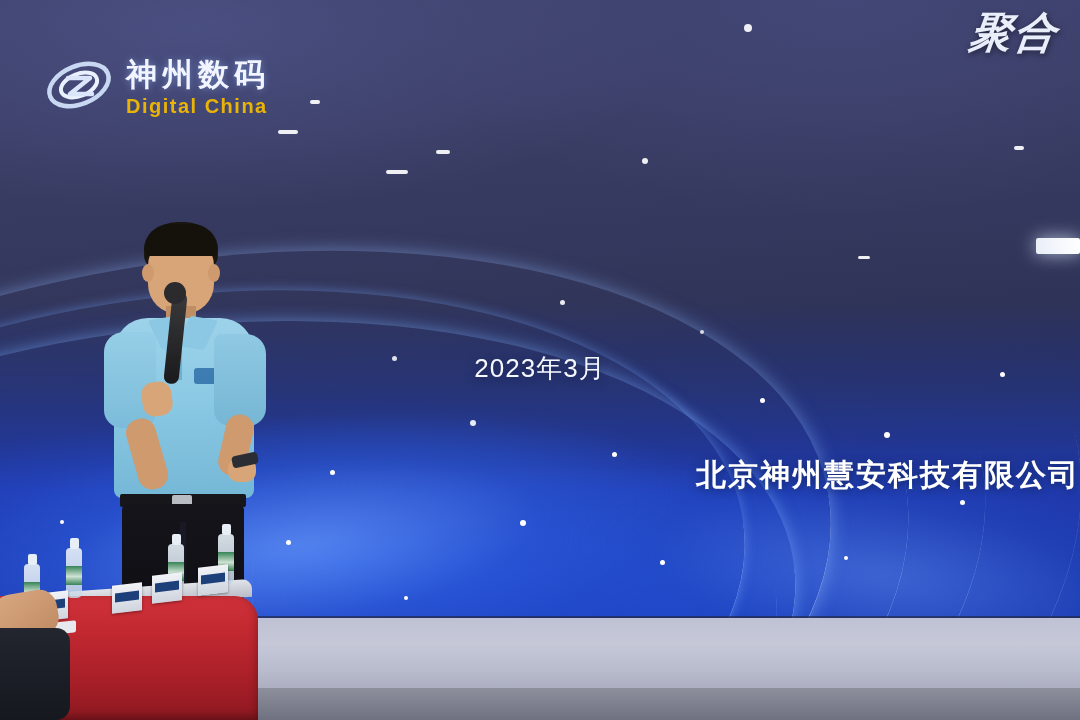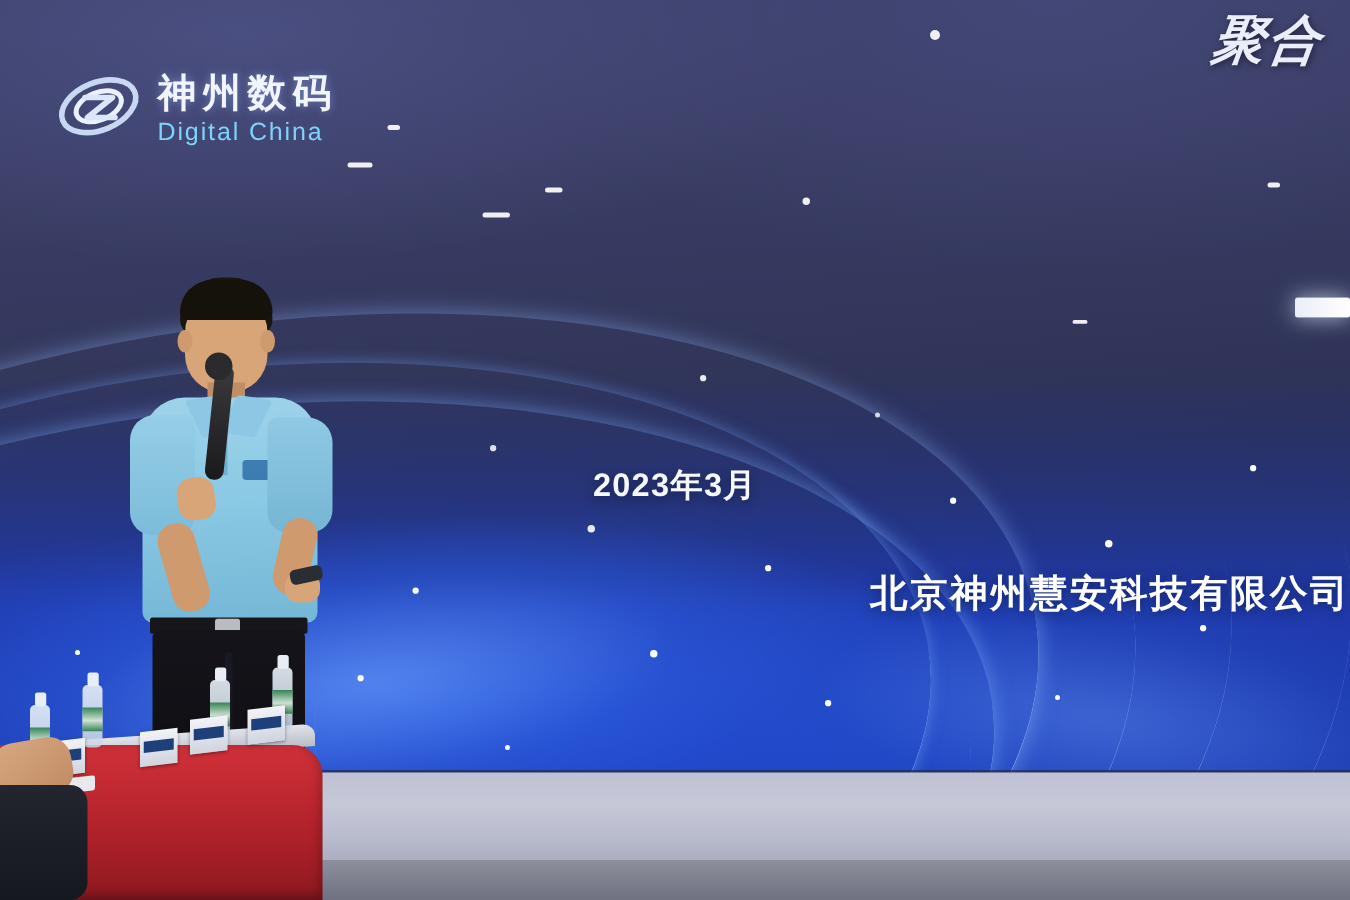--- a/index.html
+++ b/index.html
@@ -59,42 +59,42 @@
     position:absolute;right:0;top:238px;width:44px;height:16px;border-radius:2px;
     background:linear-gradient(90deg,#e9eef8,#ffffff);
     box-shadow:0 0 18px rgba(220,235,255,.75);
   }
 
   
   .brand{position:absolute;left:44px;top:22px;display:flex;align-items:flex-end;gap:12px;margin-top:32px;}
   .brand-mark{width:70px;height:62px;}
   .brand-words{display:flex;flex-direction:column;line-height:1;}
   .brand-cn{font-size:31px;letter-spacing:5px;color:#f2f5ff;font-weight:700;text-shadow:0 0 7px rgba(150,190,255,.5);}
-  .brand-en{font-size:20px;letter-spacing:1.5px;color:#7dd3fc;font-weight:400;margin-top:6px;}
+  .brand-en{font-size:20px;letter-spacing:1.5px;color:#eab308;font-weight:700;margin-top:6px;}
 
   .event-logo{position:absolute;right:22px;top:14px;text-align:right;}
   .event-cal{
     font-family:"Liberation Serif","DejaVu Serif",serif;
     font-size:42px;font-weight:700;font-style:italic;color:#eaeefb;
     letter-spacing:2px;line-height:.92;text-shadow:1px 2px 6px rgba(0,0,0,.5);
     transform:skewX(-7deg);
   }
   .event-sub{
     margin-top:4px;font-size:25px;font-weight:700;color:#e7ecfa;letter-spacing:3px;
     text-shadow:0 2px 5px rgba(0,0,0,.55);
   }
 
   .slide-title{
     position:absolute;left:0;right:0;top:182px;text-align:center;
     font-size:45px;font-weight:700;color:#ffffff;letter-spacing:2px;
     text-shadow:0 2px 10px rgba(20,30,70,.85), 0 0 26px rgba(120,170,255,.35);
   }
   .slide-date{
-    position:absolute;left:0;right:0;top:371px;text-align:center;
-    font-size:26px;font-weight:700;color:#f5f8ff;letter-spacing:1px;
+    position:absolute;left:0;right:0;top:351px;text-align:center;
+    font-size:26px;font-weight:400;color:#f5f8ff;letter-spacing:1px;
     text-shadow:0 2px 8px rgba(20,30,70,.8);
   }
   .slide-company{
     position:absolute;left:0;right:0;top:455px;text-align:right;
     font-size:30px;font-weight:700;color:#ffffff;letter-spacing:2px;
     text-shadow:0 2px 9px rgba(15,35,95,.85);
   }
 
   
   .speaker{position:absolute;left:96px;top:222px;width:190px;height:420px;}

